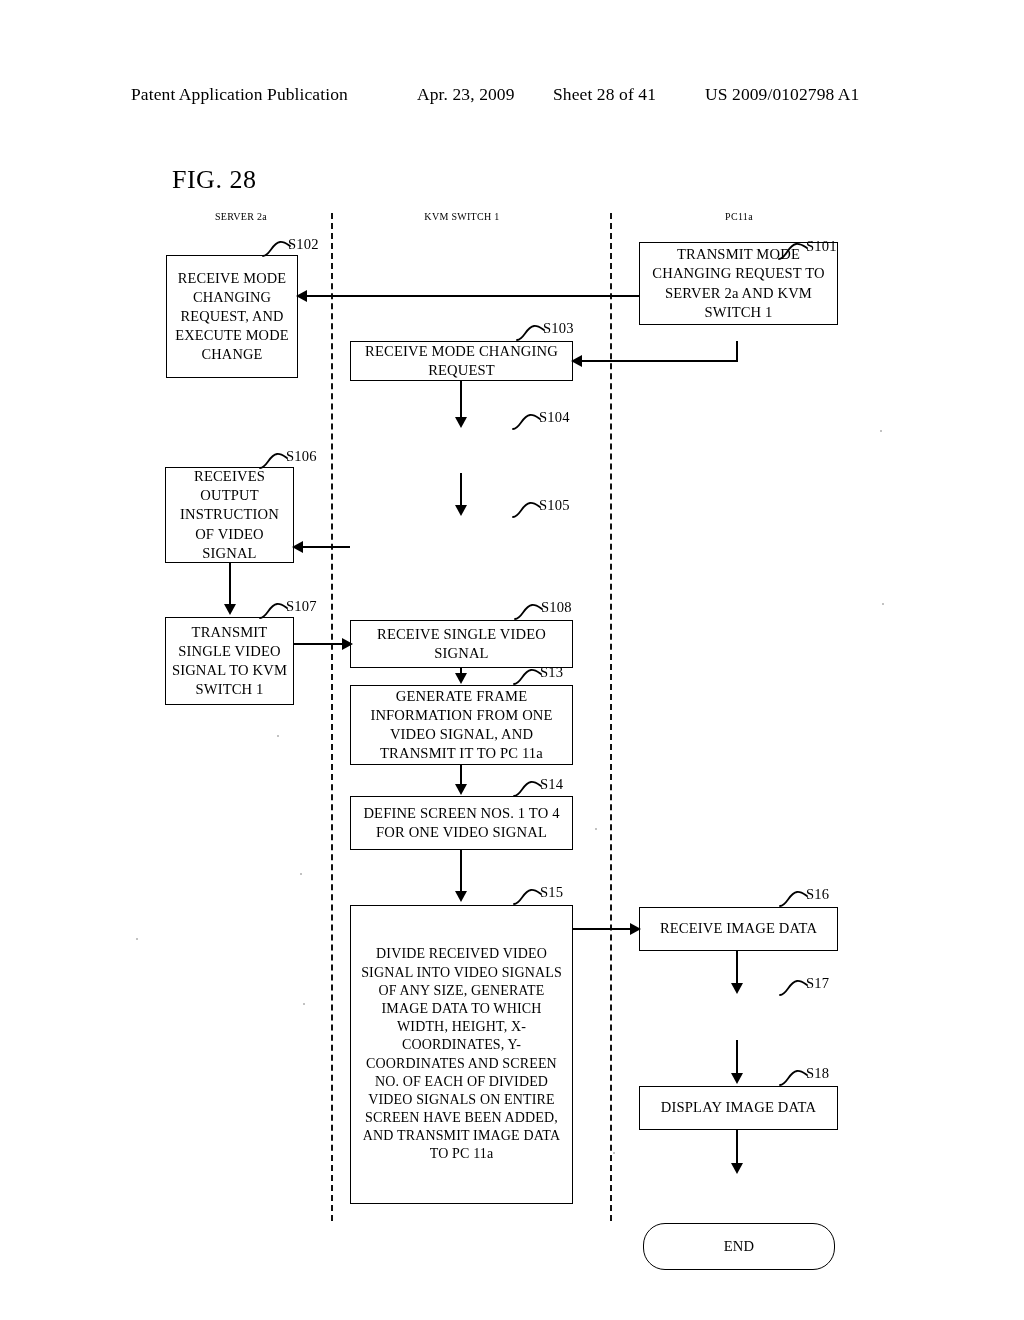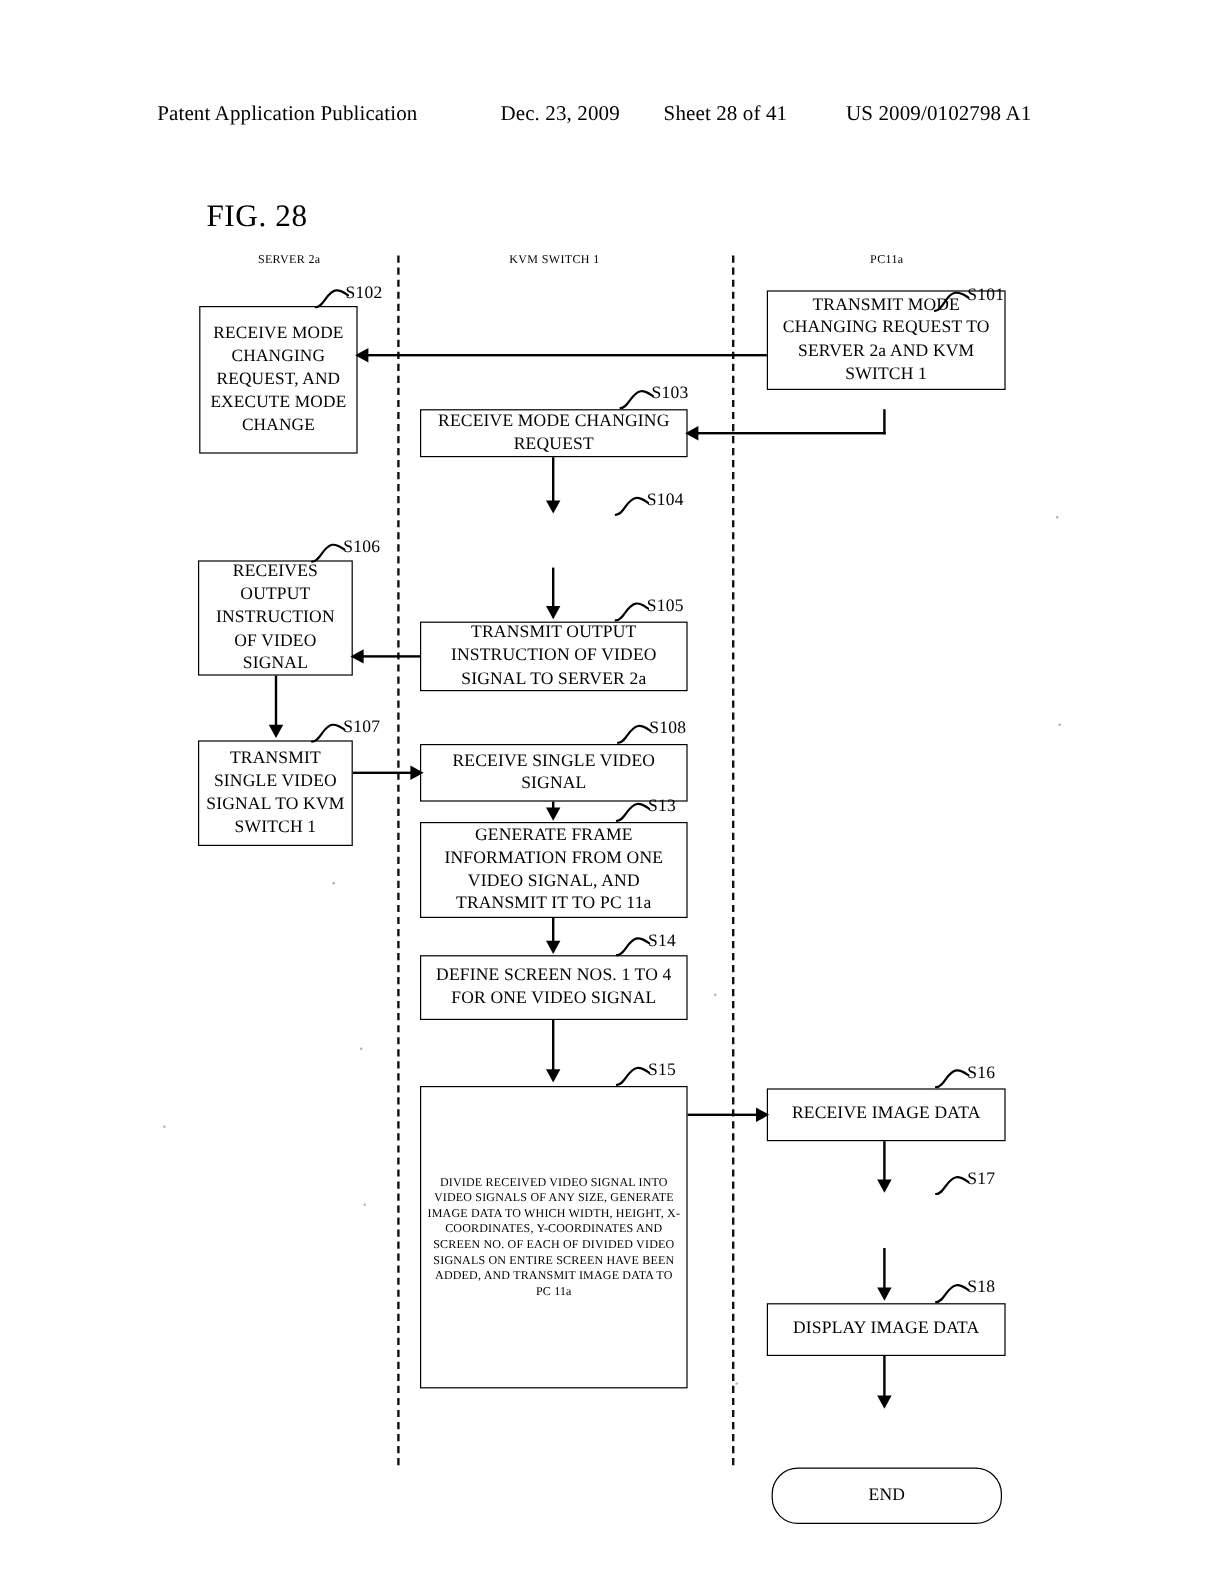--- a/index.html
+++ b/index.html
@@ -142,21 +142,21 @@
     opacity: .55;
   }
 </style>
 </head>
 <body>
 
 <div id="page">
 
   <div class="pub-header">
     <span class="h-left">Patent Application Publication</span>
-    <span class="h-mid">Dec. 23, 2009</span>
+    <span class="h-mid">Apr. 23, 2009</span>
     <span class="h-mid2">Sheet 28 of 41</span>
     <span class="h-right">US 2009/0102798 A1</span>
   </div>
 
   <div class="fig-label">FIG. 28</div>
 
   <div class="lane-title" id="lane-server">SERVER 2a</div>
   <div class="lane-title" id="lane-kvm">KVM SWITCH 1</div>
   <div class="lane-title" id="lane-pc">PC11a</div>
 
@@ -195,23 +195,20 @@
   <div class="arrowhead left" style="left:571px; top:355px;"></div>
 
   <div class="step-tag" style="left:539px; top:409px;">S104</div>
   <svg class="tag-hook" style="left:512px; top:411px;" width="32" height="22" viewBox="0 0 32 22">
     <path d="M1 18 C 8 18, 10 5, 18 4 C 22 3.5, 25 6, 28 8" fill="none" stroke="#000" stroke-width="1.8" stroke-linecap="round"></path>
   </svg>
 
   <div class="conn v" style="left:460px; top:381px; height:38px;"></div>
   <div class="arrowhead down" style="left:455px; top:417px;"></div>
 
-  <div class="node" id="n-s105" style="left:350px; top:518px; width:223px; height:58px;">
-    <span>TRANSMIT OUTPUT INSTRUCTION OF VIDEO SIGNAL TO SERVER 2a</span>
-  </div>
   <div class="step-tag" style="left:539px; top:497px;">S105</div>
   <svg class="tag-hook" style="left:512px; top:499px;" width="32" height="22" viewBox="0 0 32 22">
     <path d="M1 18 C 8 18, 10 5, 18 4 C 22 3.5, 25 6, 28 8" fill="none" stroke="#000" stroke-width="1.8" stroke-linecap="round"></path>
   </svg>
 
   <div class="conn v" style="left:460px; top:473px; height:34px;"></div>
   <div class="arrowhead down" style="left:455px; top:505px;"></div>
 
   <div class="node" id="n-s106" style="left:165px; top:467px; width:129px; height:96px;">
     <span>RECEIVES OUTPUT INSTRUCTION OF VIDEO SIGNAL</span>
@@ -261,21 +258,21 @@
     <span>DEFINE SCREEN NOS. 1 TO 4 FOR ONE VIDEO SIGNAL</span>
   </div>
   <div class="step-tag" style="left:540px; top:776px;">S14</div>
   <svg class="tag-hook" style="left:513px; top:778px;" width="32" height="22" viewBox="0 0 32 22">
     <path d="M1 18 C 8 18, 10 5, 18 4 C 22 3.5, 25 6, 28 8" fill="none" stroke="#000" stroke-width="1.8" stroke-linecap="round"></path>
   </svg>
 
   <div class="conn v" style="left:460px; top:765px; height:22px;"></div>
   <div class="arrowhead down" style="left:455px; top:784px;"></div>
 
-  <div class="node" id="n-s15" style="left:350px; top:905px; width:223px; height:252px; font-size:10px; line-height:1.30;">
+  <div class="node" id="n-s15" style="left:350px; top:905px; width:223px; height:299px; font-size:14px; line-height:1.30;">
     <span>DIVIDE RECEIVED VIDEO SIGNAL INTO VIDEO SIGNALS OF ANY SIZE, GENERATE IMAGE DATA TO WHICH WIDTH, HEIGHT, X-COORDINATES, Y-COORDINATES AND SCREEN NO. OF EACH OF DIVIDED VIDEO SIGNALS ON ENTIRE SCREEN HAVE BEEN ADDED, AND TRANSMIT IMAGE DATA TO PC 11a</span>
   </div>
   <div class="step-tag" style="left:540px; top:884px;">S15</div>
   <svg class="tag-hook" style="left:513px; top:886px;" width="32" height="22" viewBox="0 0 32 22">
     <path d="M1 18 C 8 18, 10 5, 18 4 C 22 3.5, 25 6, 28 8" fill="none" stroke="#000" stroke-width="1.8" stroke-linecap="round"></path>
   </svg>
 
   <div class="conn v" style="left:460px; top:850px; height:44px;"></div>
   <div class="arrowhead down" style="left:455px; top:891px;"></div>
 

